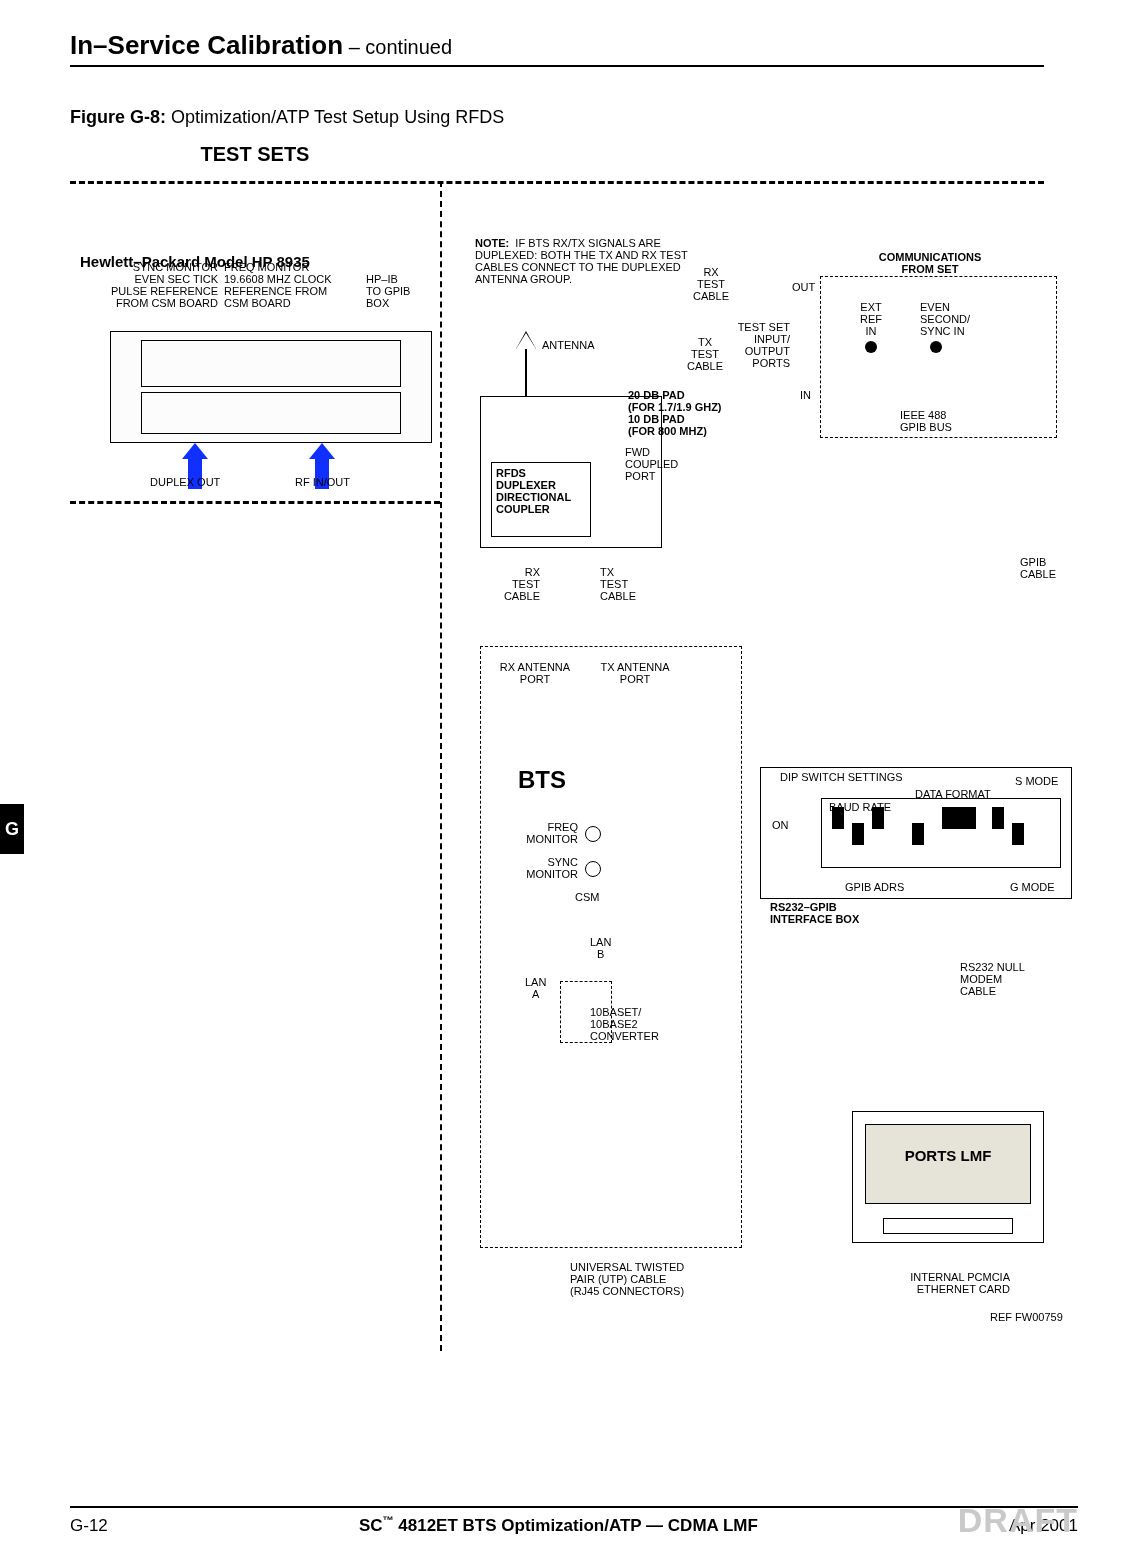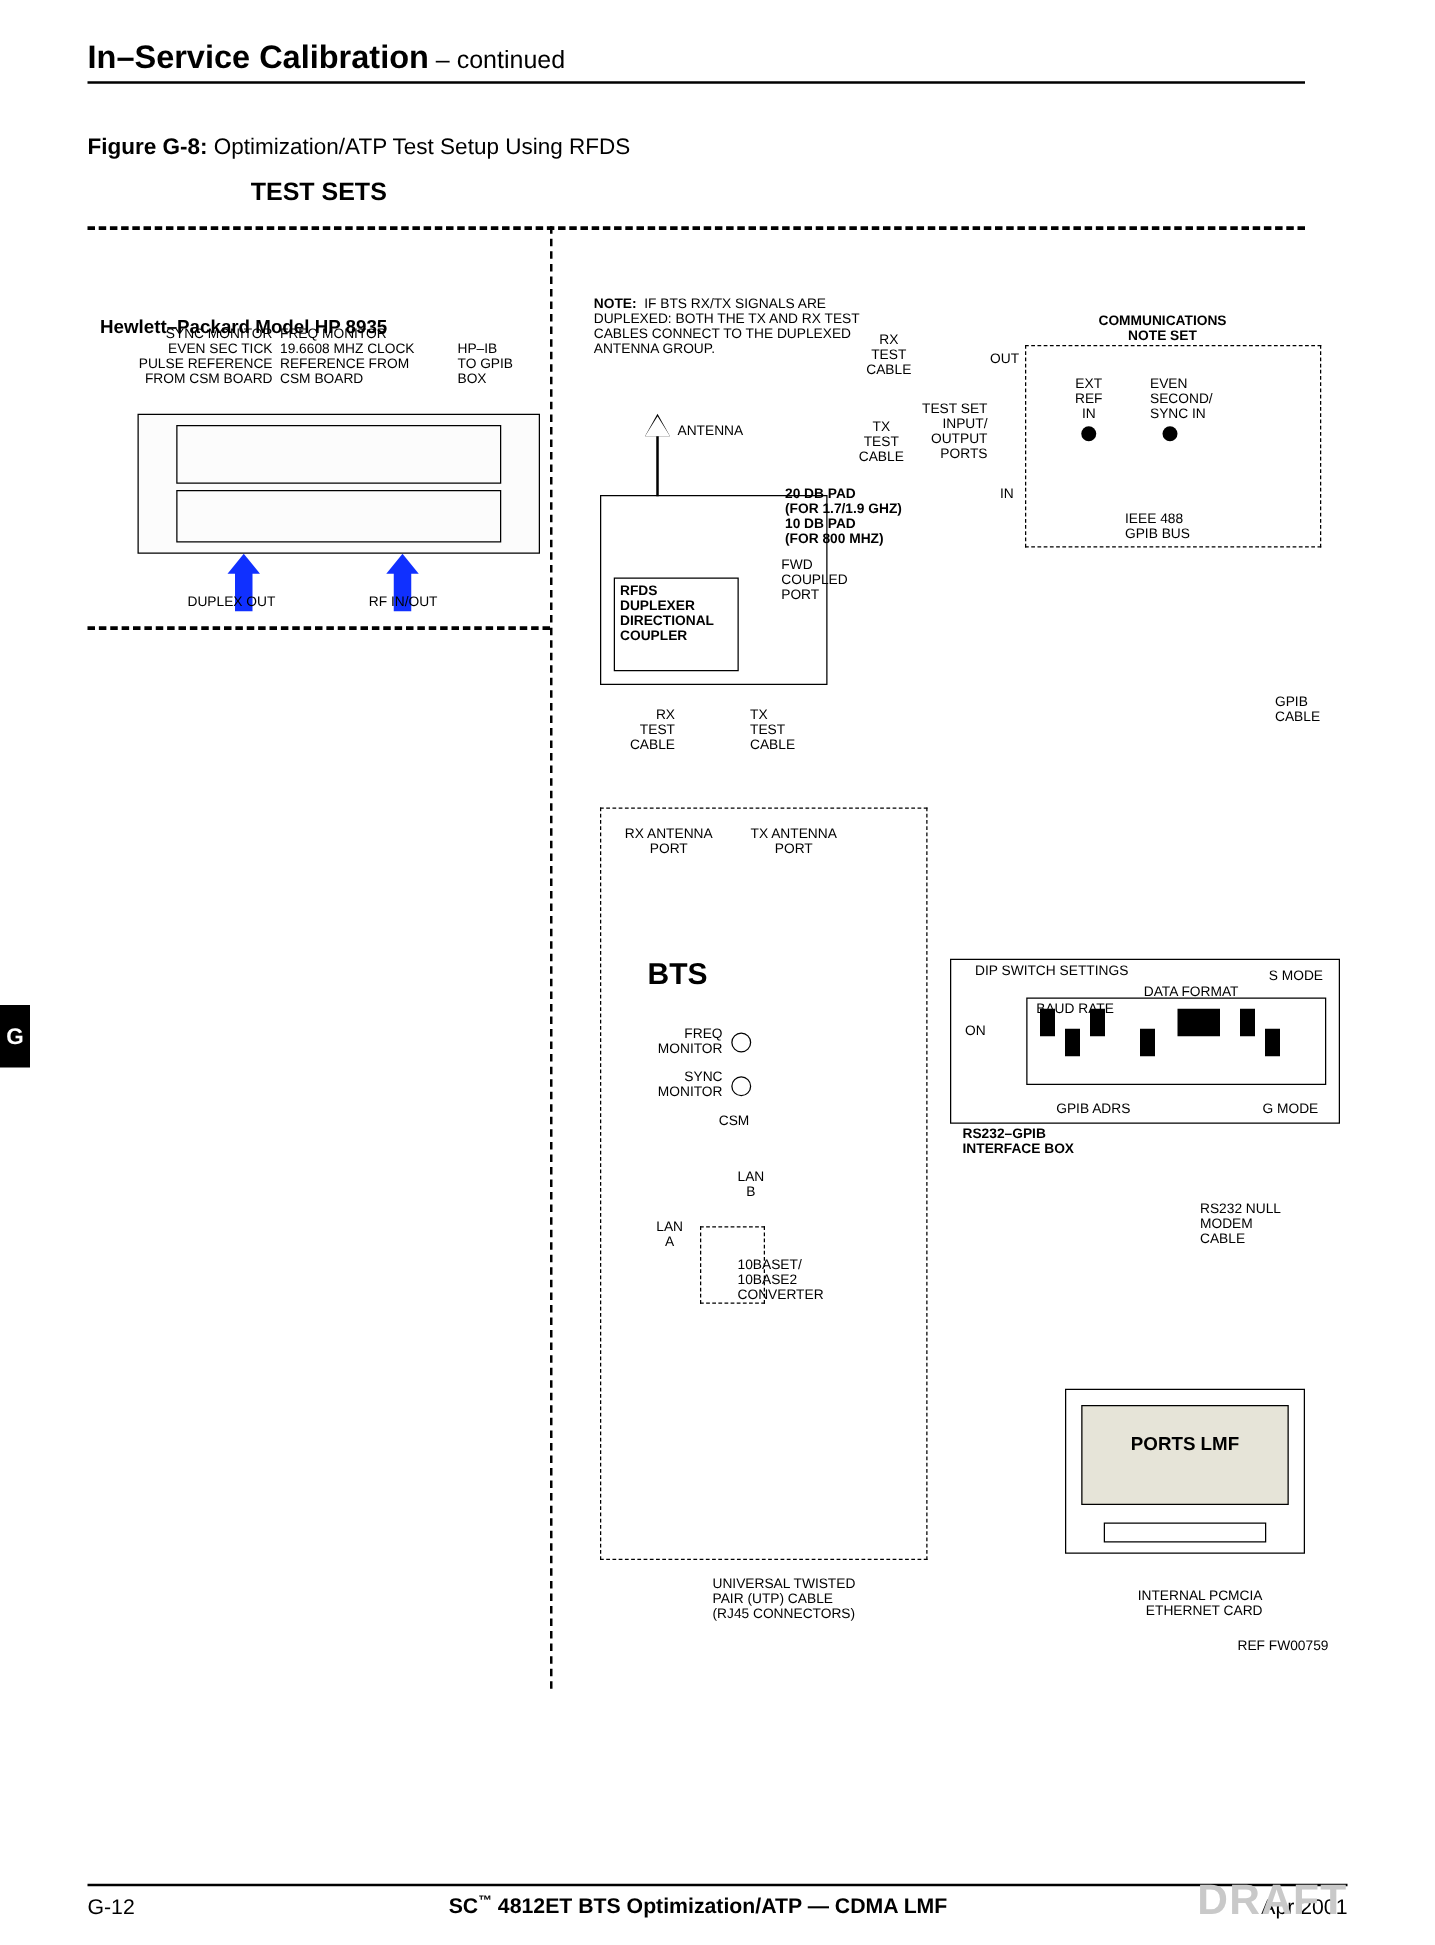--- a/index.html
+++ b/index.html
@@ -99,21 +99,21 @@
     <div class="tiny" style="left:617px; top:165px; text-align:center;">TX
 TEST
 CABLE</div>
     <div class="tiny" style="left:660px; top:150px; text-align:right; width:60px;">TEST SET
 INPUT/
 OUTPUT
 PORTS</div>
     <div class="tiny" style="left:722px; top:110px;">OUT</div>
     <div class="tiny" style="left:730px; top:218px;">IN</div>
     <div class="tiny tinyb" style="left:790px; top:80px; text-align:center; width:140px;">COMMUNICATIONS
-NOTE SET</div>
+FROM SET</div>
     <div class="tiny" style="left:790px; top:130px; text-align:center;">EXT
 REF
 IN</div>
     <div class="tiny" style="left:850px; top:130px;">EVEN
 SECOND/
 SYNC IN</div>
     <div class="tiny" style="left:830px; top:238px;">IEEE 488
 GPIB BUS</div>
     <div class="tiny tinyb" style="left:558px; top:218px;">20 DB PAD
 (FOR 1.7/1.9 GHZ)

